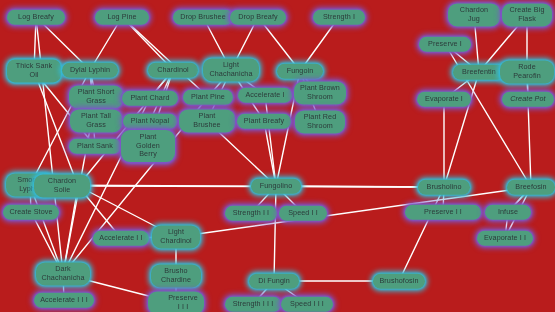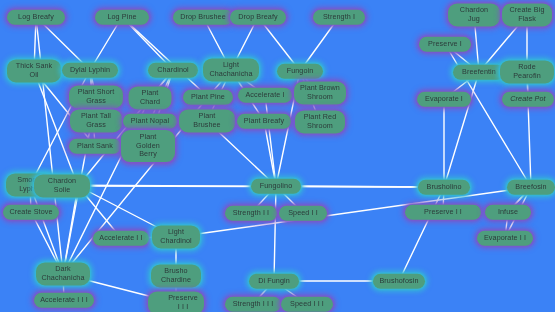--- a/index.html
+++ b/index.html
@@ -5,21 +5,21 @@
   * { margin:0; padding:0; box-sizing:border-box; }
   html,body { width:555px; height:312px; overflow:hidden; }
   body {
     background:#a9d5c0;
     font-family:"Liberation Sans", sans-serif;
   }
   #graph {
     position:relative;
     width:555px;
     height:312px;
-    background:#3b82f6;
+    background:#b91c1c;
     overflow:hidden;
   }
   #edges {
     position:absolute;
     left:0; top:0;
     width:555px; height:312px;
     pointer-events:none;
   }
   .node {
     position:absolute;
@@ -129,32 +129,32 @@
   <div id="nodes">
       <div class="node skill" style="left: 36px; top: 17px; width: 58px;">Log Breafy</div>
       <div class="node skill" style="left: 122px; top: 17px; width: 54px;">Log Pine</div>
       <div class="node skill" style="left: 203px; top: 17px; width: 60px;">Drop Brushee</div>
       <div class="node skill" style="left: 258px; top: 17px; width: 56px;">Drop Breafy</div>
       <div class="node skill" style="left: 339px; top: 17px; width: 52px;">Strength I</div>
       <div class="node skill" style="left: 474px; top: 15px; width: 52px;">Chardon Jug</div>
       <div class="node skill" style="left: 527px; top: 15px; width: 50px;">Create Big
 Flask</div>
       <div class="node skill" style="left: 445px; top: 44px; width: 52px;">Preserve I</div>
-      <div class="node tech" style="left: 34px; top: 71px; width: 54px;">Thick Sank
+      <div class="node tech" style="left: 34px; top: 71px; width: 54px; border-radius: 8px;">Thick Sank
 Oil</div>
       <div class="node tech" style="left: 90px; top: 70px; width: 56px;">Dylal Lyphin</div>
       <div class="node tech" style="left: 173px; top: 70px; width: 50px;">Chardinol</div>
       <div class="node tech" style="left: 231px; top: 70px; width: 56px;">Light
 Chachanicha</div>
       <div class="node tech" style="left: 300px; top: 71px; width: 46px; text-align: center;">Fungoin</div>
       <div class="node tech" style="left: 479px; top: 72px; width: 52px;">Breefentin</div>
       <div class="node tech" style="left: 527px; top: 72px; width: 54px;">Rode Pearofin</div>
       <div class="node skill" style="left: 96px; top: 97px; width: 54px;">Plant Short
 Grass</div>
-      <div class="node skill" style="left: 150px; top: 98px; width: 43px;">Plant Chard</div>
+      <div class="node skill" style="left: 150px; top: 98px; width: 56px;">Plant Chard</div>
       <div class="node skill" style="left: 208px; top: 97px; width: 50px;">Plant Pine</div>
       <div class="node skill" style="left: 265px; top: 95px; width: 54px;">Accelerate I</div>
       <div class="node skill" style="left: 320px; top: 93px; width: 52px;">Plant Brown
 Shroom</div>
       <div class="node skill" style="left: 444px; top: 99px; width: 54px;">Evaporate I</div>
       <div class="node skill" style="left: 528px; top: 99px; width: 52px; font-style: italic;">Create Pot</div>
       <div class="node skill" style="left: 96px; top: 121px; width: 52px;">Plant Tall
 Grass</div>
       <div class="node skill" style="left: 150px; top: 121px; width: 54px;">Plant Nopal</div>
       <div class="node skill" style="left: 207px; top: 121px; width: 56px;">Plant Brushee</div>

